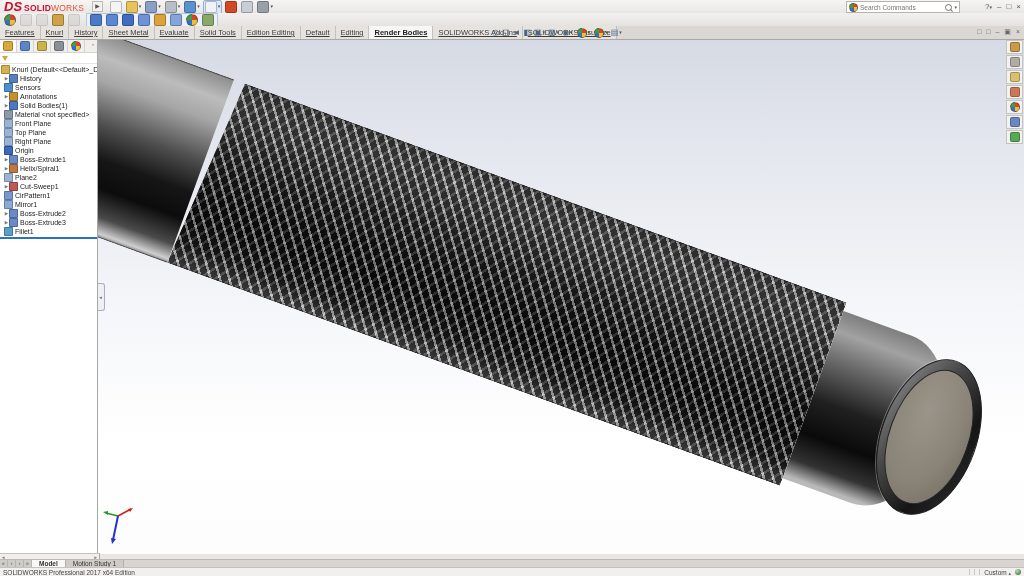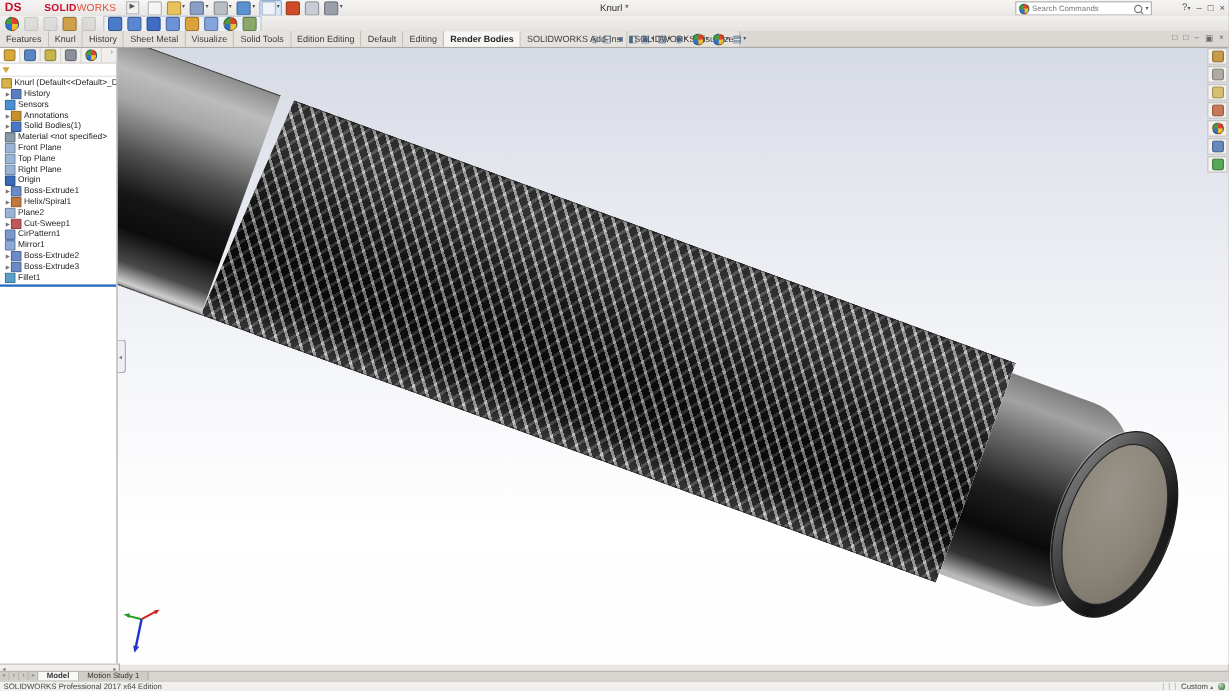--- a/index.html
+++ b/index.html
@@ -4,21 +4,21 @@
 <style>
   html,body{margin:0;padding:0;background:#888;}
   #app{position:relative;width:1024px;height:576px;overflow:hidden;
        font-family:"Liberation Sans",sans-serif;background:#e9e7e4;
        -webkit-font-smoothing:antialiased;}
   
   .titlebar{position:absolute;left:0;top:0;right:0;height:13px;
     background:linear-gradient(#f6f5f4,#e9e7e4);border-bottom:1px solid #cfcdc9;
     display:flex;align-items:center;z-index:30;}
   .logo{display:flex;align-items:baseline;margin-left:4px;white-space:nowrap;}
-  .logo .ds{color:#c8102e;font-weight:bold;font-size:10px;margin-right:19px;}
+  .logo .ds{color:#c8102e;font-weight:bold;font-style:italic;font-size:13px;margin-right:2px;}
   .logo .solid{color:#c8102e;font-weight:bold;font-size:8.5px;letter-spacing:.2px;}
   .logo .works{color:#e0543c;font-size:8.5px;letter-spacing:.2px;}
   .flyout{font-size:6px;color:#555;margin:0 6px 0 8px;border:1px solid #bbb;background:#f2f1ef;
     padding:0 2px;line-height:9px;}
   .qat{display:flex;align-items:center;gap:2px;}
   .tbtn{display:flex;align-items:center;gap:1px;padding:0 1px;border-radius:2px;}
   .tbtn.boxed{background:#dce8f8;border:1px solid #8fb0dc;}
   .ticon{width:10px;height:10px;border-radius:2px;border:1px solid rgba(0,0,0,.25);}
   .ball{border-radius:50% !important;
     background:conic-gradient(#e04030 0 25%,#f0c030 0 50%,#3070d0 0 75%,#40a040 0) !important;}
@@ -40,21 +40,21 @@
   .toolbar2{position:absolute;left:0;top:13px;right:0;height:13px;
     background:linear-gradient(#f2f1ef,#e5e3e0);border-bottom:1px solid #cfcdc9;
     display:flex;align-items:center;padding-left:3px;gap:2px;z-index:30;}
   .tgroup{display:flex;align-items:center;gap:2px;border:1px solid #b9c6d8;background:#ecf1f8;
     height:12px;padding:0 2px;margin-left:3px;}
   
   .tabrow{position:absolute;left:0;top:26px;right:0;height:13px;background:#dbd8d3;
     border-bottom:1px solid #aaa8a4;z-index:30;}
   .tabs{display:flex;height:13px;}
   .tab{padding:0 5px;font-size:7.5px;line-height:13px;color:#3c3c3c;background:#e6e3de;
-    border-right:1px solid #c4c1bc;white-space:nowrap;}
+    border-right:1px solid #c4c1bc;white-space:nowrap;text-decoration:underline;}
   .tab.active{background:#f7f6f4;font-weight:bold;color:#222;}
   .headsup{position:absolute;left:492px;top:1px;height:11px;display:flex;align-items:center;gap:3px;}
   .hbtn{display:flex;align-items:center;gap:1px;}
   .hglyph{font-size:8px;color:#4a6684;line-height:10px;}
   .hball{width:8px;height:8px;}
   .docctl{position:absolute;right:4px;top:2px;display:flex;gap:5px;font-size:7px;color:#666;}
   
   .fmpane{position:absolute;left:0;top:39px;width:97px;bottom:22px;background:#fff;
     border-right:1px solid #a9a7a3;z-index:20;overflow:hidden;}
   .fmtabs{height:13px;background:#f0efec;border-bottom:1px solid #d6d4d0;display:flex;align-items:stretch;}
@@ -165,21 +165,20 @@
         </span>
         <span class="tbtn">
           <span class="ticon" style="background: rgb(200, 205, 214);"></span>
 
         </span>
         <span class="tbtn">
           <span class="ticon" style="background: rgb(154, 160, 170);"></span>
           <span class="caret">▾</span>
         </span>
     </div>
-    <div class="doc-title">Knurl *</div>
     <div class="search">
       <span class="ticon ball sball"></span>
       <input type="text" placeholder="Search Commands" style="">
       <span class="mag"></span>
       <span class="caret">▾</span>
     </div>
     <div class="winctl">
       <span><span>?</span><span class="caret">▾</span></span>
         <span><span>–</span></span>
         <span><span>□</span></span>
@@ -232,21 +231,21 @@
         </span>
     </div>
   </div>
 
   <div class="tabrow">
     <div class="tabs">
       <span class="tab">Features</span>
         <span class="tab">Knurl</span>
         <span class="tab">History</span>
         <span class="tab">Sheet Metal</span>
-        <span class="tab">Visualize</span>
+        <span class="tab">Evaluate</span>
         <span class="tab">Solid Tools</span>
         <span class="tab">Edition Editing</span>
         <span class="tab">Default</span>
         <span class="tab">Editing</span>
         <span class="tab active">Render Bodies</span>
         <span class="tab">SOLIDWORKS Add-Ins</span>
         <span class="tab">SOLIDWORKS Visualize</span>
     </div>
     <div class="headsup">
       <span class="hbtn">

